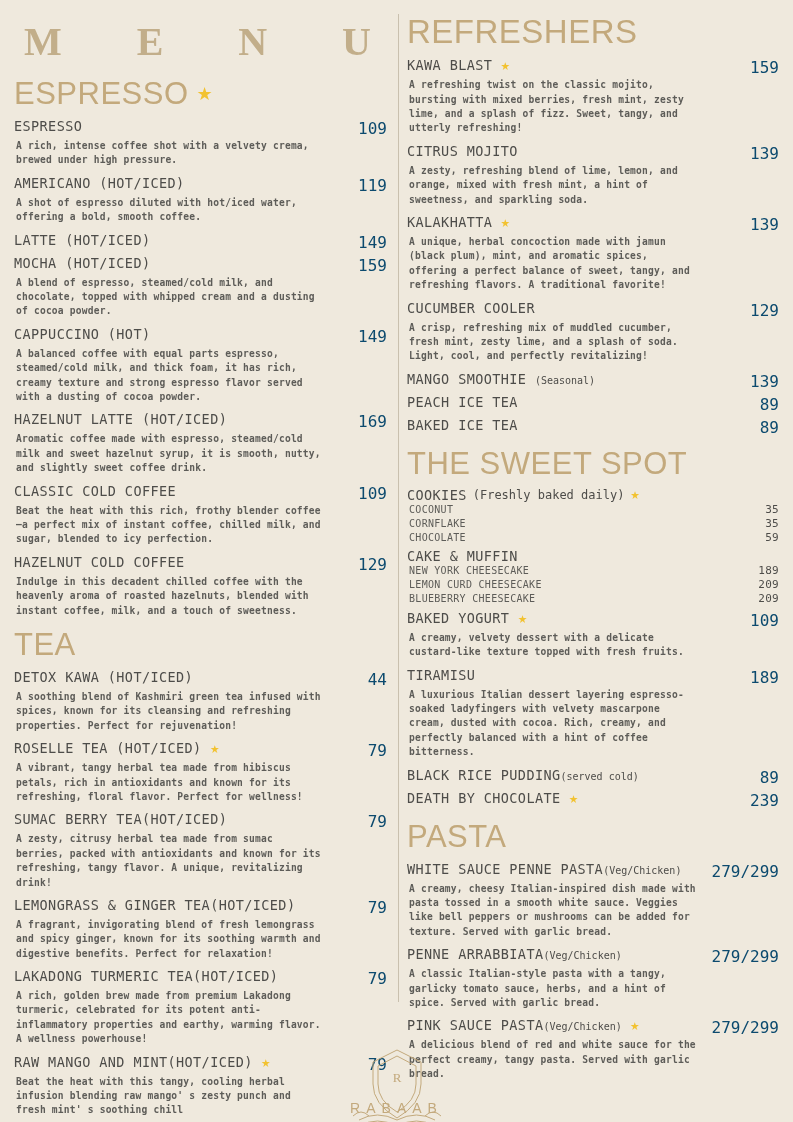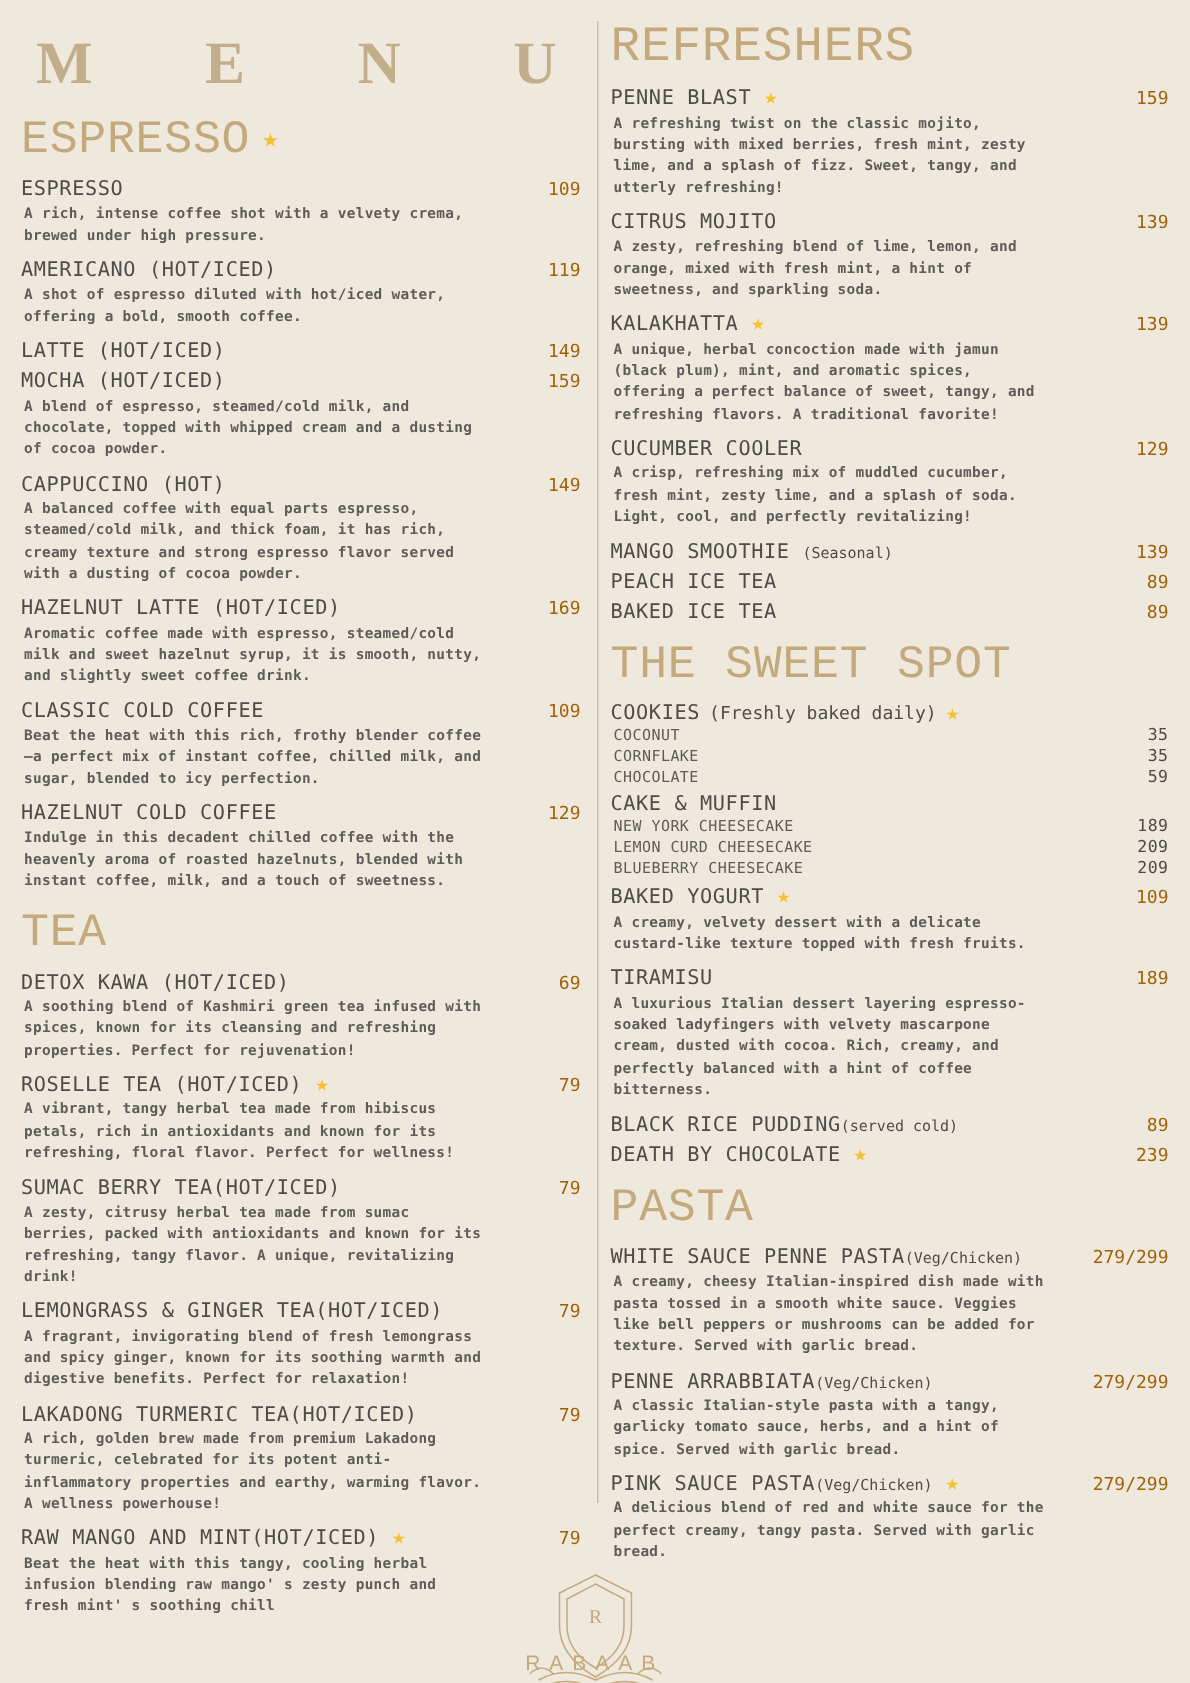--- a/index.html
+++ b/index.html
@@ -30,21 +30,21 @@
     font-family:"Liberation Serif", serif;
     font-size:40px;
     color:#c2ae8a;
     letter-spacing:0;
     padding:8px 16px 2px 10px;
     font-weight:700;
   }
   .menu-word span{display:inline-block;}
 
   .section-title{
-    font-family:Liberation Mono, monospace;
+    font-family:Liberation Sans, sans-serif;
     font-size:31px;
     color:#c3a97c;
     font-weight:400;
     letter-spacing:0.5px;
     margin:10px 0 6px 0;
     line-height:1.1;
     display:flex;align-items:center;gap:8px;
   }
 
   .star{
@@ -70,22 +70,22 @@
     letter-spacing:0.4px;
     color:#4d4c49;
     line-height:1.35;
     flex:1;
   }
   .item-name .sub{
     font-size:10px;
     letter-spacing:0;
   }
   .price{
-    font-size:12px;
-    color:#a16207;
+    font-size:16px;
+    color:#0c4a6e;
     white-space:nowrap;
     padding-top:2px;
   }
   .desc{
     font-size:9.6px;
     line-height:1.5;
     color:#5d5c58;
     letter-spacing:0.2px;
     margin:1px 0 6px 2px;
     max-width:310px;
@@ -209,21 +209,21 @@
         <div class="desc">Indulge in this decadent chilled coffee with the heavenly aroma of roasted hazelnuts, blended with instant coffee, milk, and a touch of sweetness.</div>
       </div>
 
       <div class="section-title">
         <span>TEA</span>
       </div>
 
       <div class="item">
         <div class="item-head">
           <div class="item-name"><span>DETOX KAWA (HOT/ICED)</span></div>
-          <div class="price">69</div>
+          <div class="price">44</div>
         </div>
         <div class="desc">A soothing blend of Kashmiri green tea infused with spices, known for its cleansing and refreshing properties. Perfect for rejuvenation!</div>
       </div>
 
       <div class="item">
         <div class="item-head">
           <div class="item-name">
             <span>ROSELLE TEA (HOT/ICED)</span>
             <span class="star">★</span>
           </div>
@@ -271,21 +271,21 @@
 
     <div class="col-right">
 
       <div class="section-title" style="margin-top:4px;font-size:33px;">
         <span>REFRESHERS</span>
       </div>
 
       <div class="item">
         <div class="item-head">
           <div class="item-name">
-            <span>PENNE BLAST</span>
+            <span>KAWA BLAST</span>
             <span class="star">★</span>
           </div>
           <div class="price">159</div>
         </div>
         <div class="desc">A refreshing twist on the classic mojito, bursting with mixed berries, fresh mint, zesty lime, and a splash of fizz. Sweet, tangy, and utterly refreshing!</div>
       </div>
 
       <div class="item">
         <div class="item-head">
           <div class="item-name"><span>CITRUS MOJITO</span></div>

